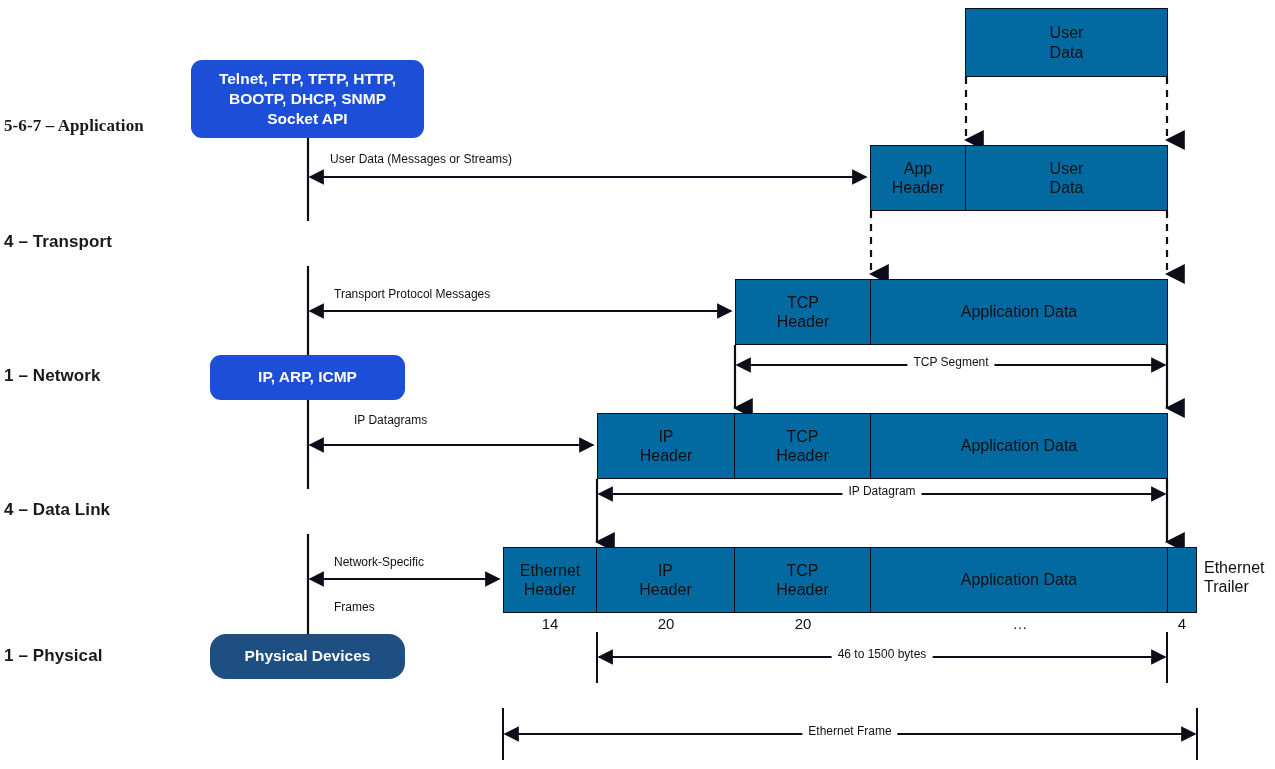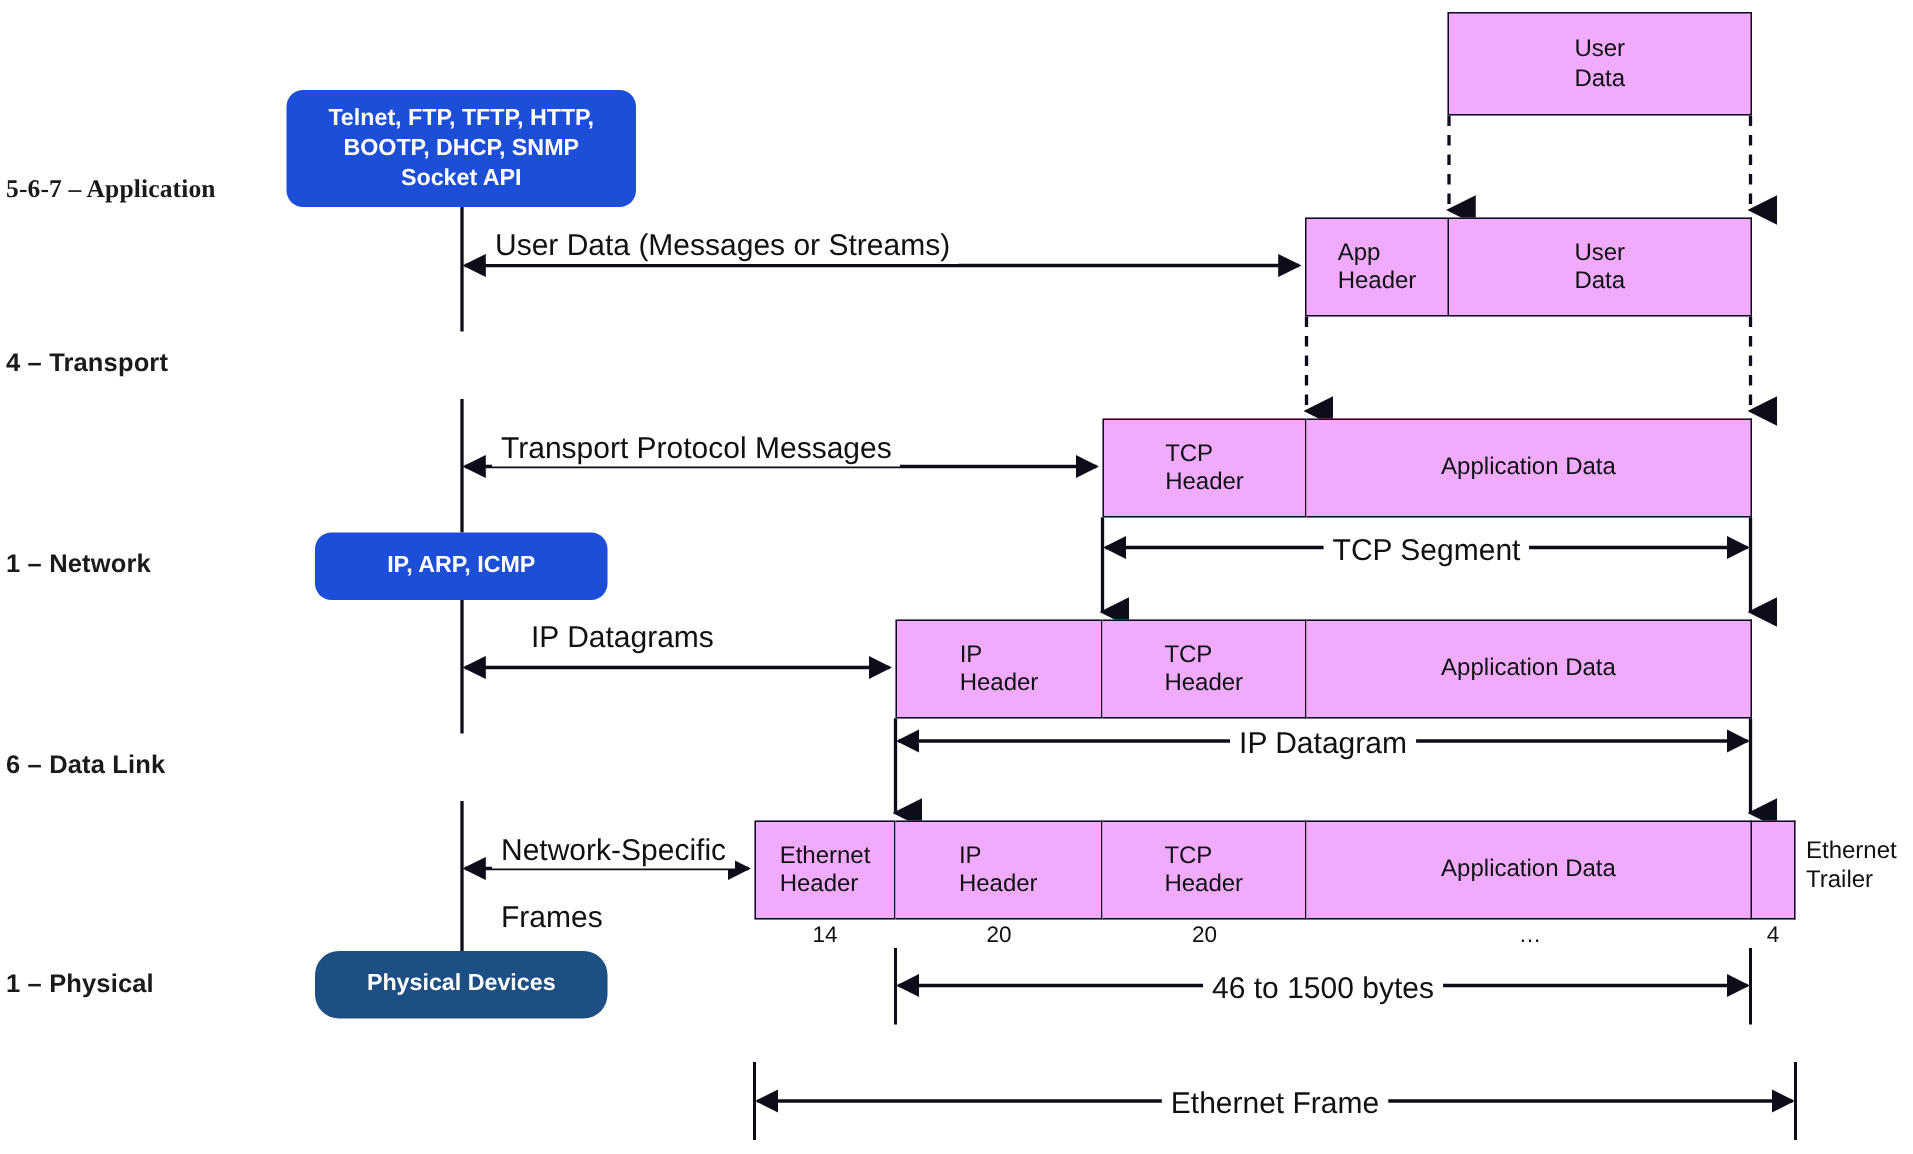--- a/index.html
+++ b/index.html
@@ -49,48 +49,48 @@
     line-height: 1.30;
     box-sizing: border-box;
   }
   .proto-box.blue { background: #1d4ed8; }
   .proto-box.navy { background: #1d4f82; }
   .proto-box .pb-text { padding: 0 6px; }
 
   
   .pdu-cell {
     position: absolute;
-    background: #f0abfc;
+    background: #0369a1;
     border: 1.6px solid #0d0d1a;
     box-sizing: border-box;
     display: flex;
     align-items: center;
     justify-content: center;
-    text-align: left;
+    text-align: center;
     font-size: 16px;
     color: #111111;
     line-height: 1.20;
   }
   .pdu-cell.no-left { border-left: none; }
 
   
   .txt {
     position: absolute;
     font-size: 16px;
     color: #111111;
     white-space: nowrap;
     line-height: 1.20;
   }
   .txt.center { transform: translateX(-50%); text-align: center; }
   .txt.bytes { font-size: 15px; }
   .txt.side { white-space: normal; width: 86px; }
   
   .arrow-label {
     position: absolute;
-    font-size: 20px;
+    font-size: 12px;
     color: #111111;
     background: #ffffff;
     padding: 0 6px;
     white-space: nowrap;
     transform: translateX(-50%);
     text-align: center;
     line-height: 1.2;
   }
   .arrow-label.left-anchor { transform: none; }
 </style>
@@ -161,21 +161,21 @@
     <g>
       <line x1="503" y1="708" x2="503" y2="760" stroke="#0d0d1a" stroke-width="2"></line>
       <line x1="1197" y1="708" x2="1197" y2="760" stroke="#0d0d1a" stroke-width="2"></line>
       <line x1="505" y1="734" x2="1195" y2="734" stroke="#0d0d1a" stroke-width="2.2" marker-start="url(#arrStart)" marker-end="url(#arrEnd)"></line>
     </g>
   </svg>
 
   <div class="layer-label" style="left:4px; top:116px;font-family:Liberation Serif, serif;">5-6-7 – Application</div>
   <div class="layer-label" style="left:4px; top:232px;">4 – Transport</div>
   <div class="layer-label" style="left:4px; top:366px;">1 – Network</div>
-  <div class="layer-label" style="left:4px; top:500px;">6 – Data Link</div>
+  <div class="layer-label" style="left:4px; top:500px;">4 – Data Link</div>
   <div class="layer-label" style="left:4px; top:646px;">1 – Physical</div>
 
   <div class="proto-box blue" style="left:191px; top:60px; width:233px; height:78px;">
     <span class="pb-text">
       <span>Telnet, FTP, TFTP, HTTP,</span><br>
       <span>BOOTP, DHCP, SNMP</span><br>
       <span>Socket API</span>
     </span>
   </div>
 

